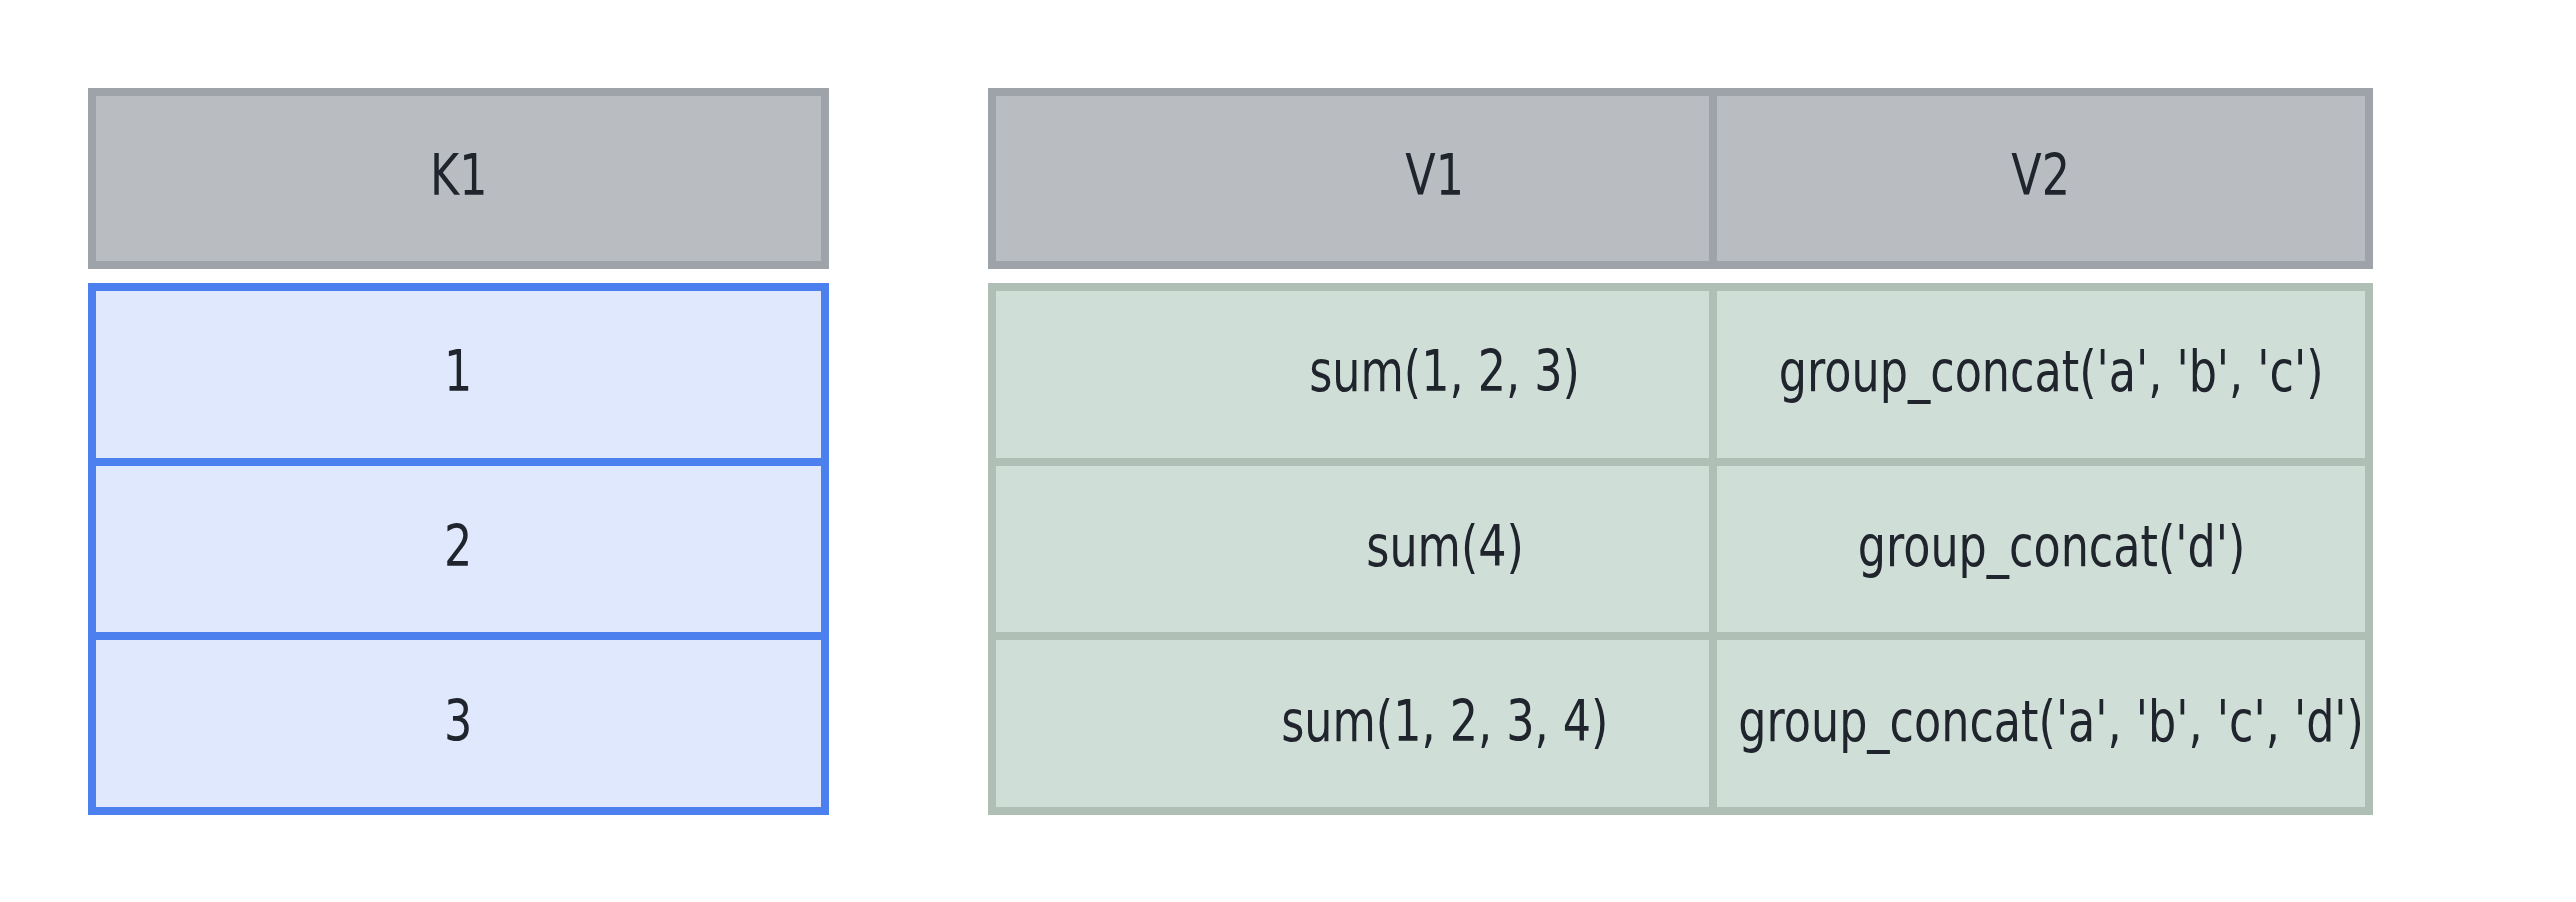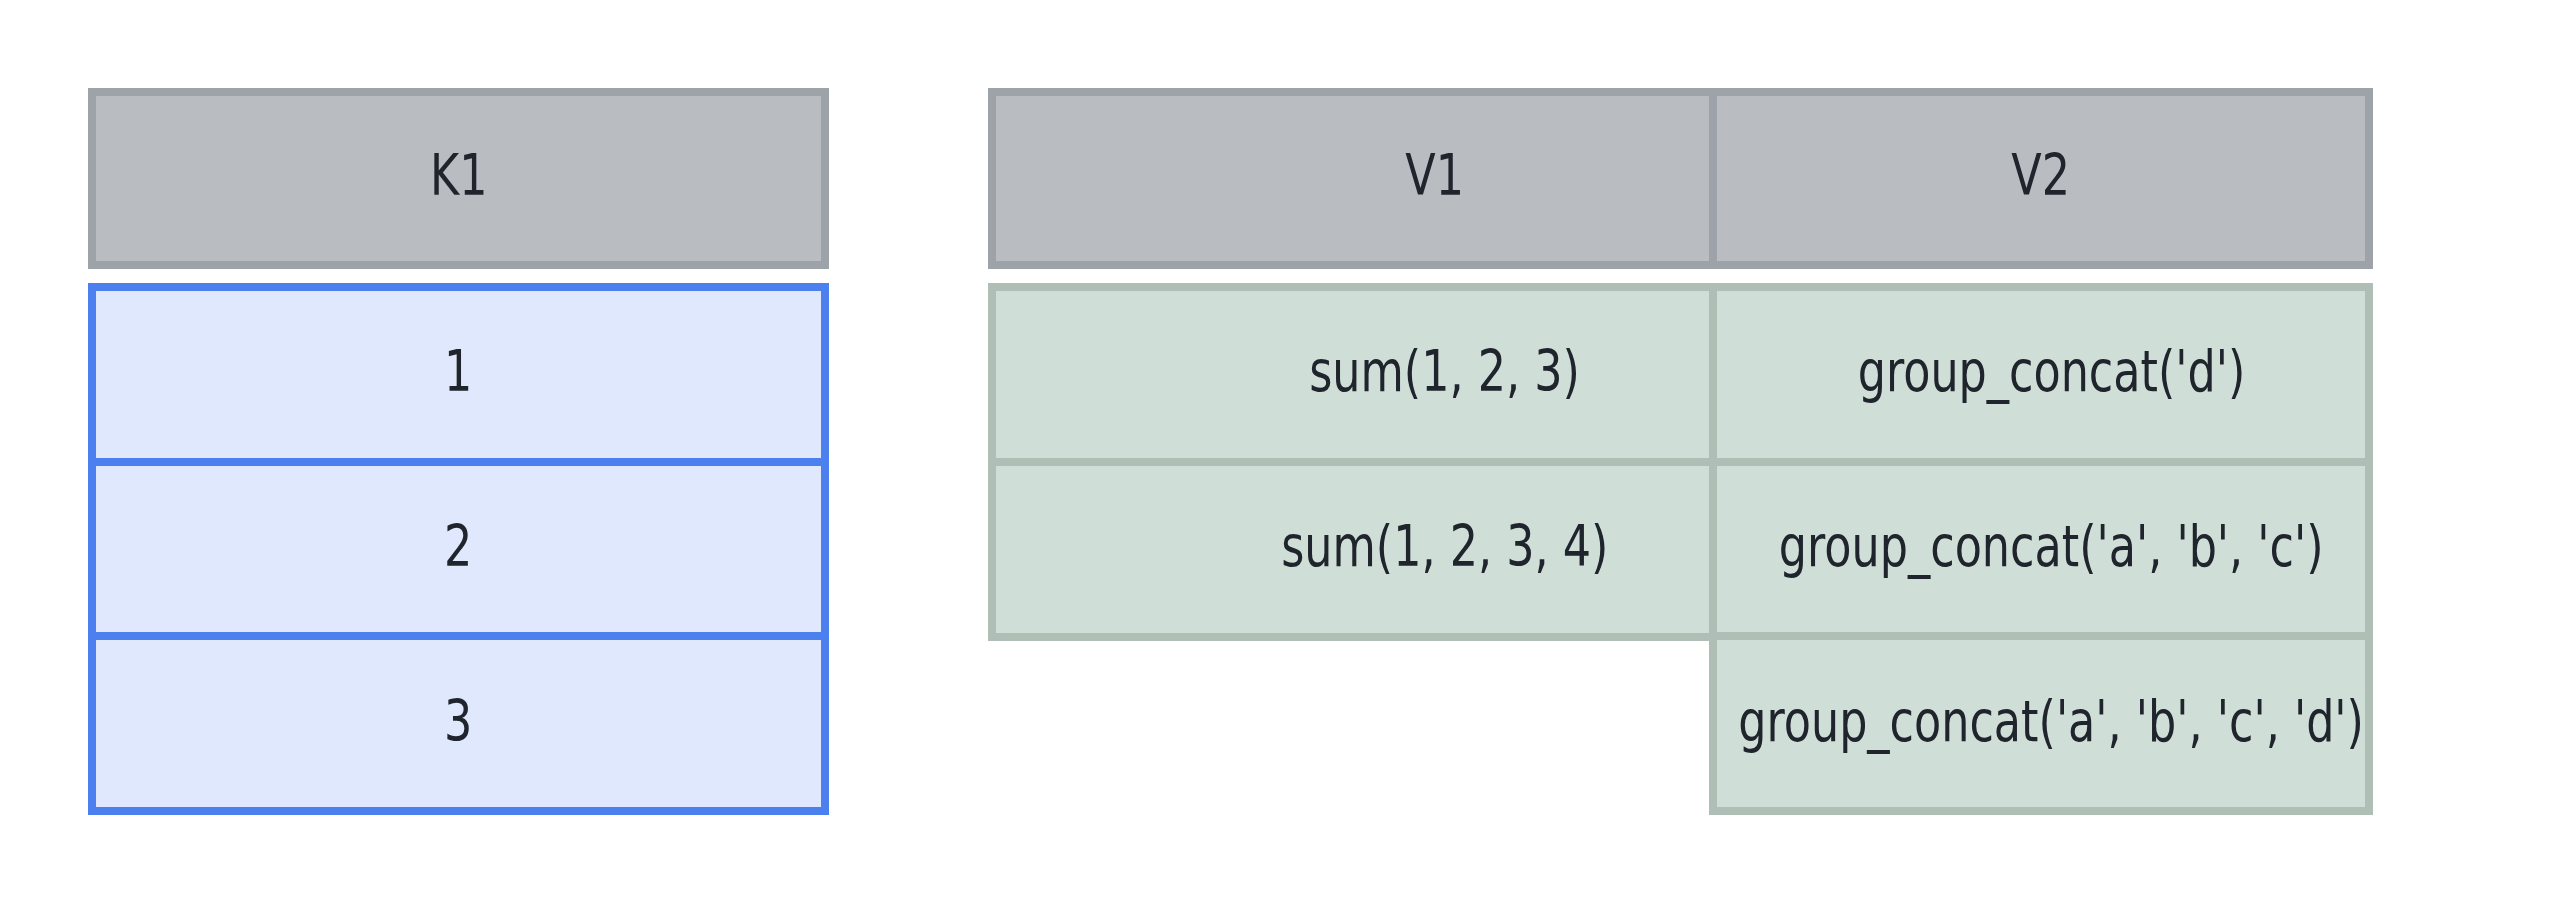--- a/index.html
+++ b/index.html
@@ -91,35 +91,38 @@
 
   <section class="col col-v1 col-val">
     <div class="hdr">
       <span class="txt">V1</span>
     </div>
     <div class="rows">
       <div class="cell">
         <span class="txt">sum(1, 2, 3)</span>
       </div>
       <div class="cell">
+        <span class="txt">sum(4)</span>
+      </div>
+      <div class="cell">
         <span class="txt">sum(1, 2, 3, 4)</span>
       </div>
     </div>
   </section>
 
   <section class="col col-v2 col-val">
     <div class="hdr">
       <span class="txt">V2</span>
     </div>
     <div class="rows">
       <div class="cell">
-        <span class="txt">group_concat('d')</span>
+        <span class="txt">group_concat('a', 'b', 'c')</span>
       </div>
       <div class="cell">
-        <span class="txt">group_concat('a', 'b', 'c')</span>
+        <span class="txt">group_concat('d')</span>
       </div>
       <div class="cell">
         <span class="txt">group_concat('a', 'b', 'c', 'd')</span>
       </div>
     </div>
   </section>
 
 </div>
 
 

